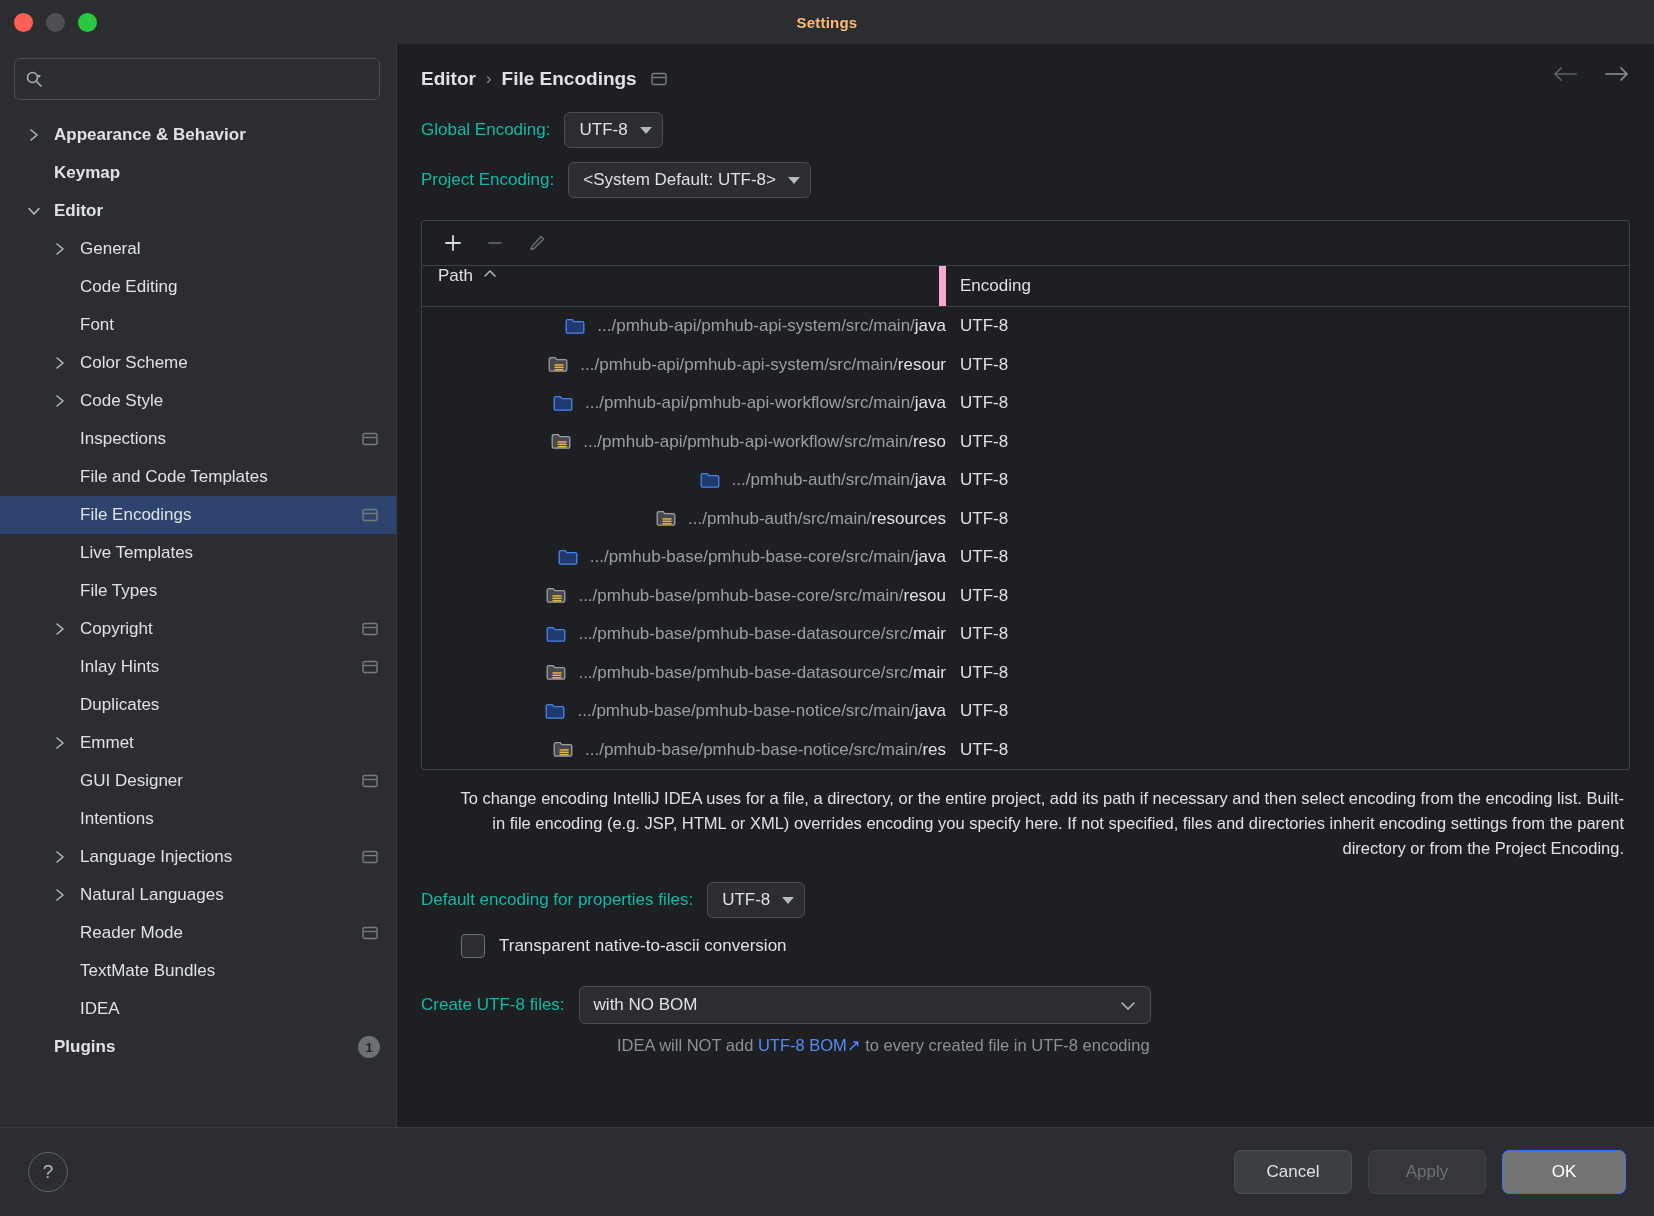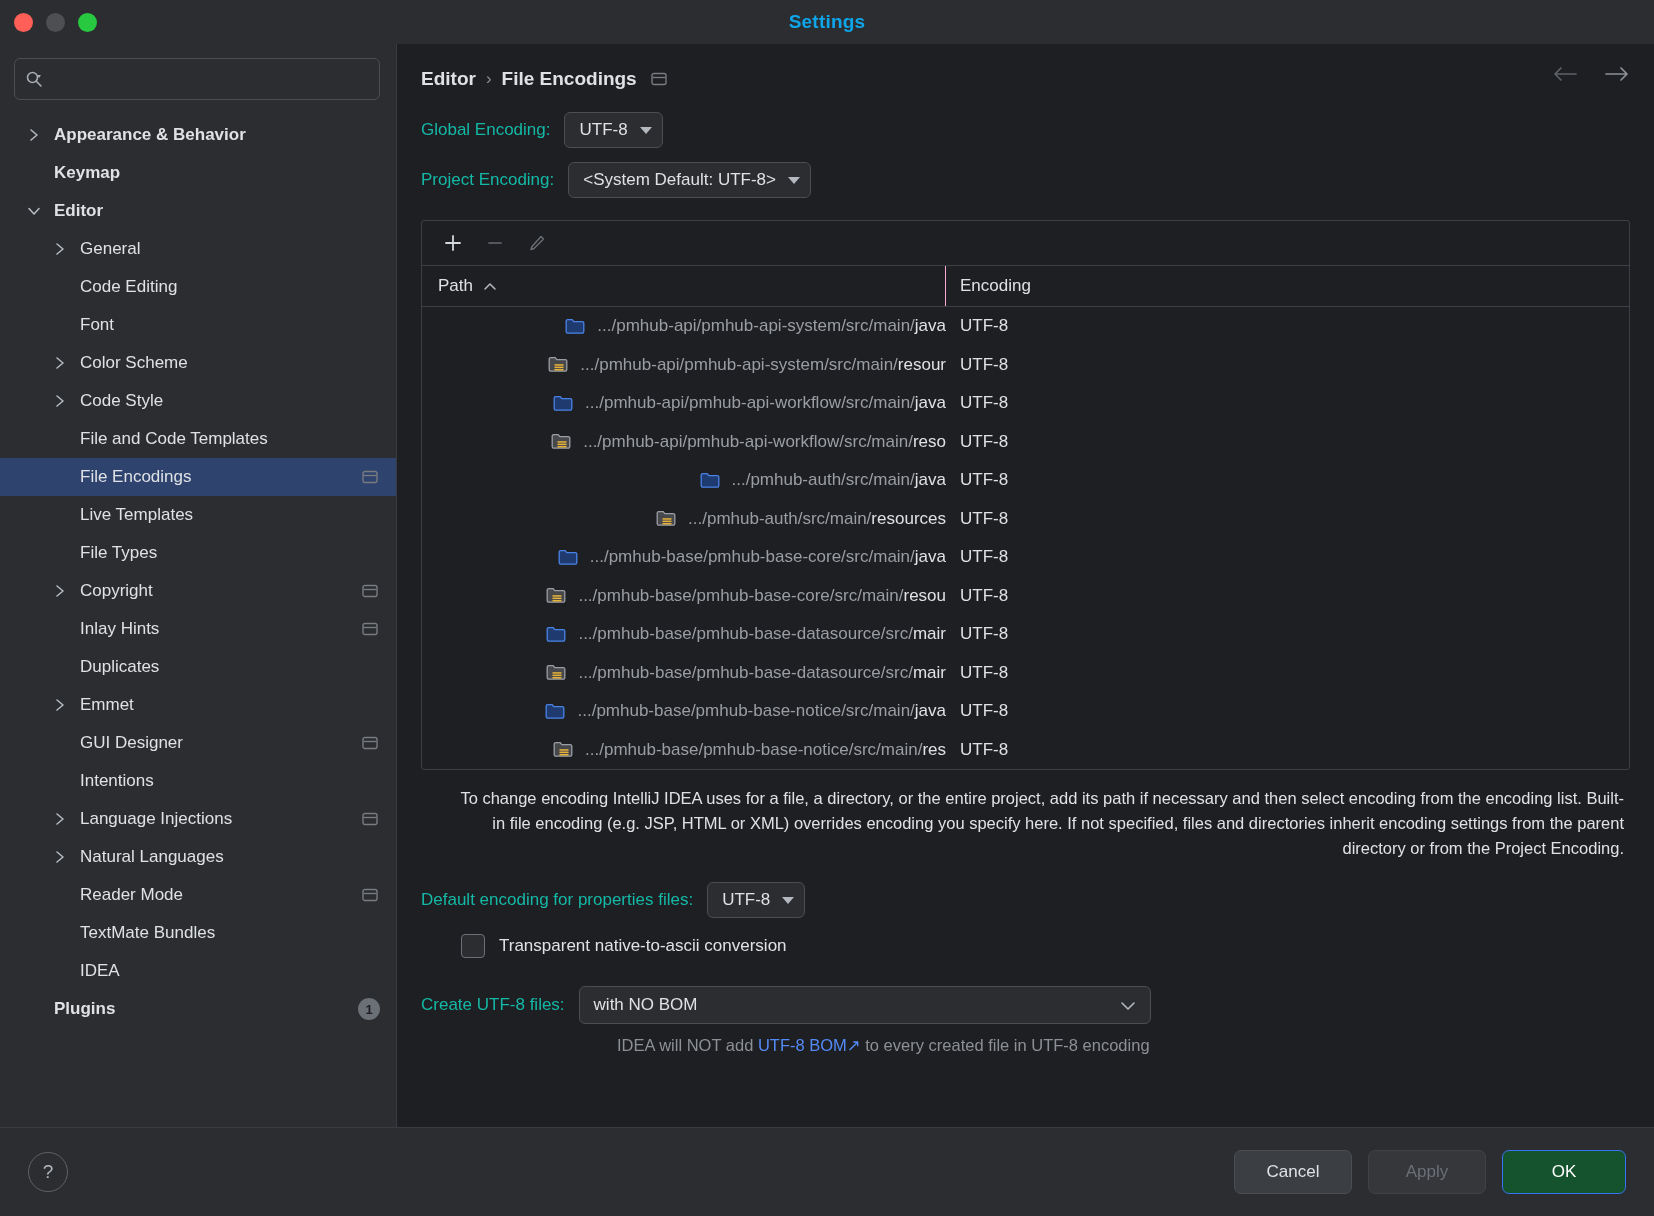--- a/index.html
+++ b/index.html
@@ -45,23 +45,23 @@
     width: 19px;
     height: 19px;
     border-radius: 50%;
   }
   .dot.red    { background: #ff5f57; }
   .dot.yellow { background: #4d4f52; }
   .dot.green  { background: #28c840; }
   .window-title {
     width: 100%;
     text-align: center;
-    font-size: 19px;
+    font-size: 15px;
     font-weight: bold;
-    color: #0ea5e9;
+    color: #fdba74;
     letter-spacing: .2px;
   }
 
   
   .body-split {
     flex: 1 1 auto;
     display: flex;
     min-height: 0;
   }
 
@@ -240,21 +240,21 @@
   .tb-btn { width: 26px; height: 26px; display: flex; align-items: center; justify-content: center; cursor: default; }
   .tb-btn.disabled { color: #54575b; }
   .table-head {
     display: flex;
     height: 40px;
     align-items: center;
     border-bottom: 1px solid #3c3f43;
     font-size: 17px;
     color: #dfe1e5;
   }
-  .th-path { flex: 0 0 524px; padding-left: 16px; display: flex; align-items: center; gap: 10px; border-right: 1px solid #f9a8d4; height: 100%; box-sizing: border-box; }
+  .th-path { flex: 0 0 524px; padding-left: 16px; display: flex; gap: 10px; border-right: 7px solid #f9a8d4; height: 100%; box-sizing: border-box; }
   .th-enc { padding-left: 14px; }
   .sort-caret { color: #b4b8bf; font-size: 13px; }
 
   .table-row {
     display: flex;
     align-items: center;
     height: 38.5px;
     font-size: 17px;
   }
   .cell-path {
@@ -353,21 +353,21 @@
     display: inline-flex;
     align-items: center;
     justify-content: center;
     margin-left: 16px;
     padding: 0 22px;
     box-sizing: border-box;
     cursor: default;
   }
   .btn.secondary { background: #3b3e42; color: #dfe1e5; border: 1px solid #4b4d51; }
   .btn.disabled  { background: #35373b; color: #6b6f76; border: 1px solid #3f4246; }
-  .btn.primary   { background: #14532d; color: #ffffff; border: 1px solid #3574f0; min-width: 124px; }
+  .btn.primary   { background: #737373; color: #ffffff; border: 1px solid #3574f0; min-width: 124px; }
 </style>
 </head>
 <body>
 
 <div class="window">
 
   <div class="titlebar">
     <div class="traffic">
       <div class="dot red"></div>
       <div class="dot yellow"></div>
@@ -433,20 +433,29 @@
             </span>
             <span>Color Scheme</span>
           </div>
           <div class="tree-item lvl1">
             <span class="arrow">
               <svg width="12" height="14" viewBox="0 0 12 14">
                 <path d="M3 2 L9 7 L3 12" stroke="#b4b8bf" stroke-width="1.6" fill="none" stroke-linecap="round" stroke-linejoin="round"></path>
               </svg>
             </span>
             <span>Code Style</span>
+          </div>
+          <div class="tree-item lvl1">
+            <span>Inspections</span>
+            <span class="badge-icon">
+              <svg width="16" height="14" viewBox="0 0 16 14" fill="none">
+                <rect x="1" y="1.5" width="14" height="11" rx="2" stroke="#787b80" stroke-width="1.4"></rect>
+                <path d="M1.5 5.5 H14.5" stroke="#787b80" stroke-width="1.4"></path>
+              </svg>
+            </span>
           </div>
           <div class="tree-item lvl1">
             <span>File and Code Templates</span>
           </div>
           <div class="tree-item lvl1 selected">
             <span>File Encodings</span>
             <span class="badge-icon">
               <svg width="16" height="14" viewBox="0 0 16 14" fill="none">
                 <rect x="1" y="1.5" width="14" height="11" rx="2" stroke="#787b80" stroke-width="1.4"></rect>
                 <path d="M1.5 5.5 H14.5" stroke="#787b80" stroke-width="1.4"></path>

